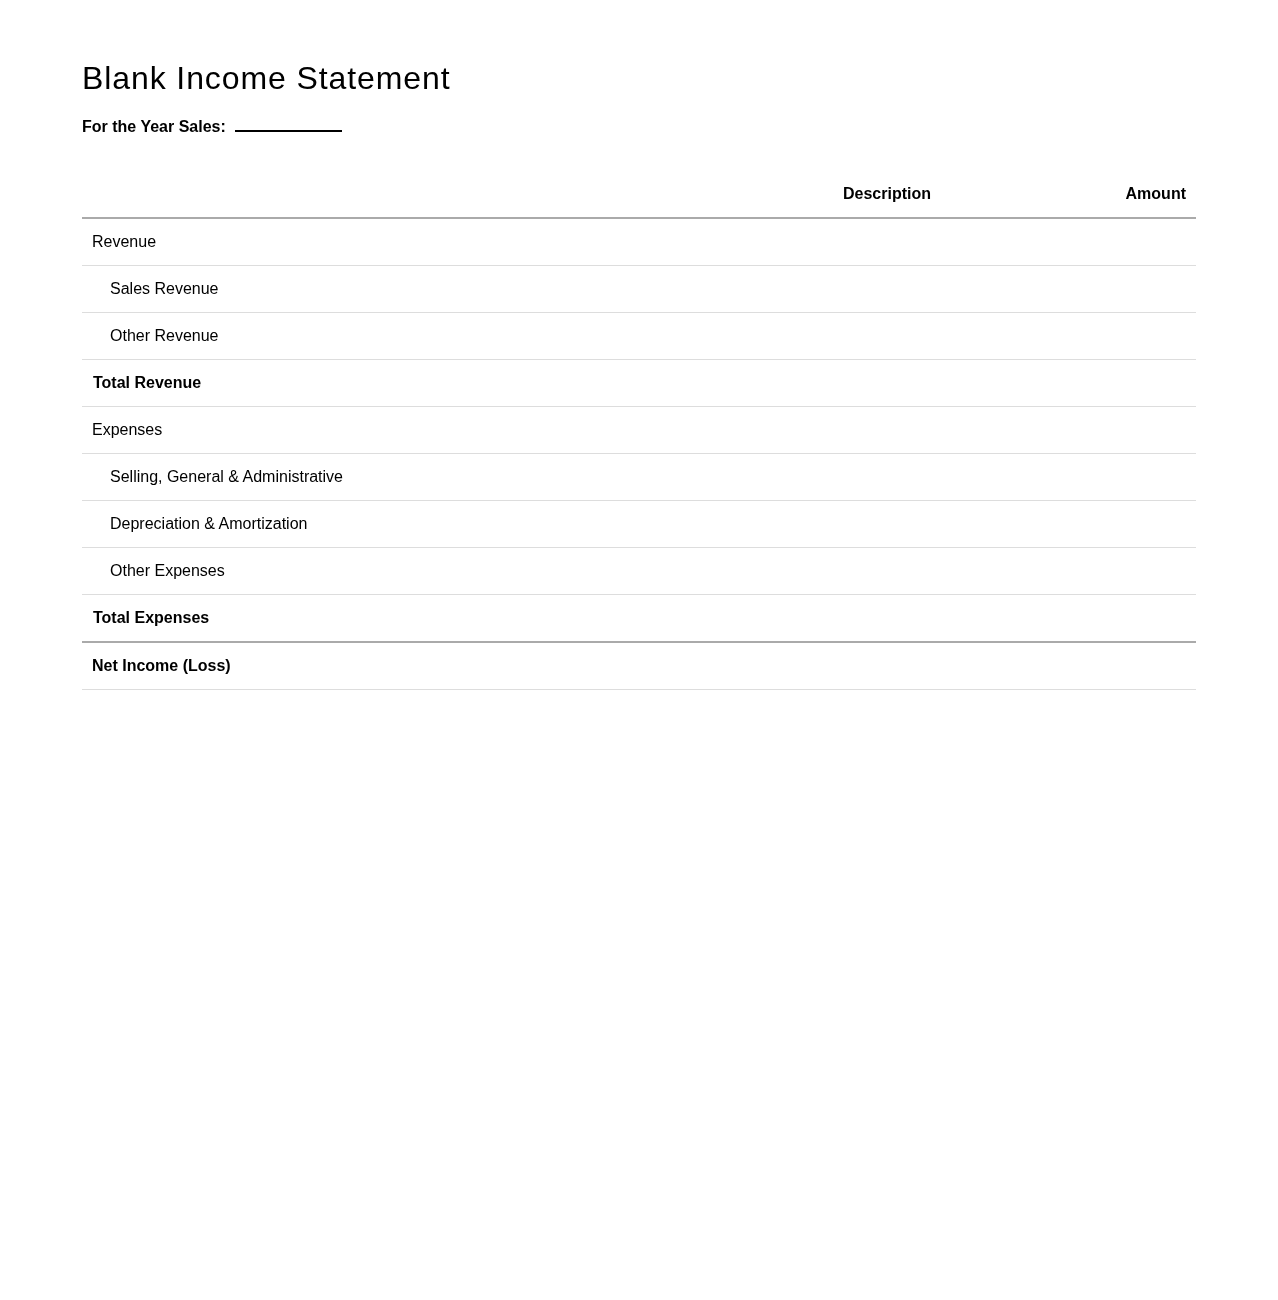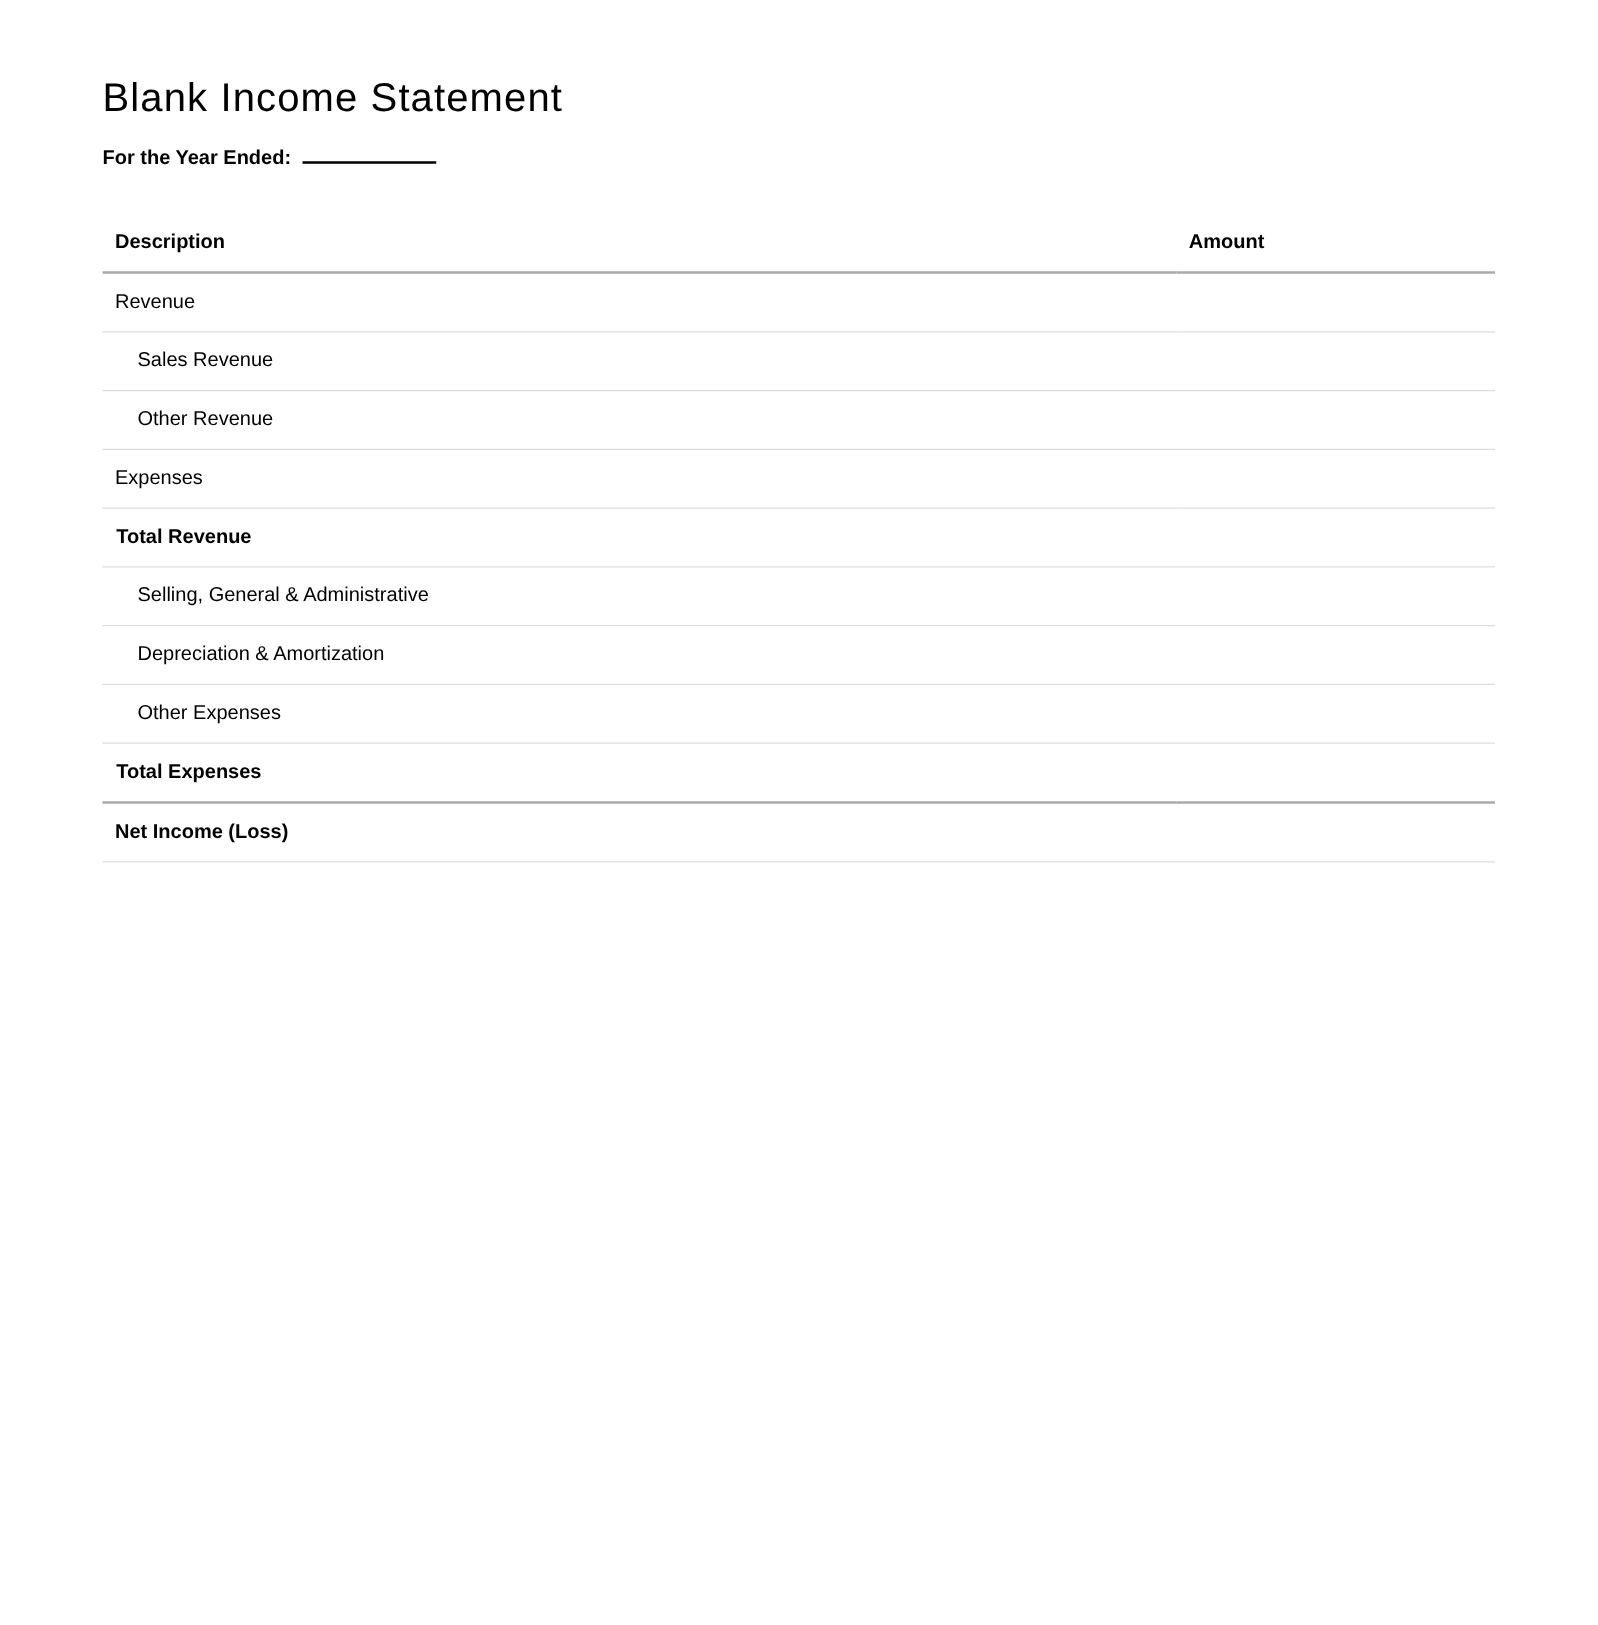--- a/index.html
+++ b/index.html
@@ -19,40 +19,40 @@
     }
     .period .blank {
       display: inline-block; width: 107px; border-bottom: 2px solid #000;
       height: 12px; vertical-align: baseline; margin-left: 5px;
     }
     table {
       margin-top: 34px; width: 1114px; border-collapse: collapse;
       font-size: 16px;
     }
     th {
-      text-align: left; font-weight: bold; padding: 0 10px;
+      text-align: right; font-weight: bold; padding: 0 10px;
       height: 46px; border-bottom: 2px solid #aaaaaa; vertical-align: middle;
     }
     td {
       padding: 0 10px; height: 46px; border-bottom: 1px solid #dddddd;
       vertical-align: middle;
     }
     th.desc { width: 839px; }
     td.indent { padding-left: 28px; }
     td.bold { font-weight: bold; padding-left: 11px; }
     tr.net td { border-top: 2px solid #aaaaaa; font-weight: bold; }
     tr.net td.bold { padding-left: 10px; margin-top: 19px; }
   </style>
 </head>
 <body>
 
 <div class="page">
   <h1>Blank Income Statement</h1>
   <div class="period">
-    <span>For the Year Ended:</span>
+    <span>For the Year Sales:</span>
     <span class="blank"></span>
   </div>
 
   <table>
     <thead>
       <tr>
         <th class="desc">Description</th>
         <th>Amount</th>
       </tr>
     </thead>
@@ -63,25 +63,25 @@
       </tr>
       <tr>
         <td class="indent">Sales Revenue</td>
         <td></td>
       </tr>
       <tr>
         <td class="indent">Other Revenue</td>
         <td></td>
       </tr>
       <tr>
-        <td>Expenses</td>
+        <td class="bold">Total Revenue</td>
         <td></td>
       </tr>
       <tr>
-        <td class="bold">Total Revenue</td>
+        <td>Expenses</td>
         <td></td>
       </tr>
       <tr>
         <td class="indent">Selling, General &amp; Administrative</td>
         <td></td>
       </tr>
       <tr>
         <td class="indent">Depreciation &amp; Amortization</td>
         <td></td>
       </tr>

